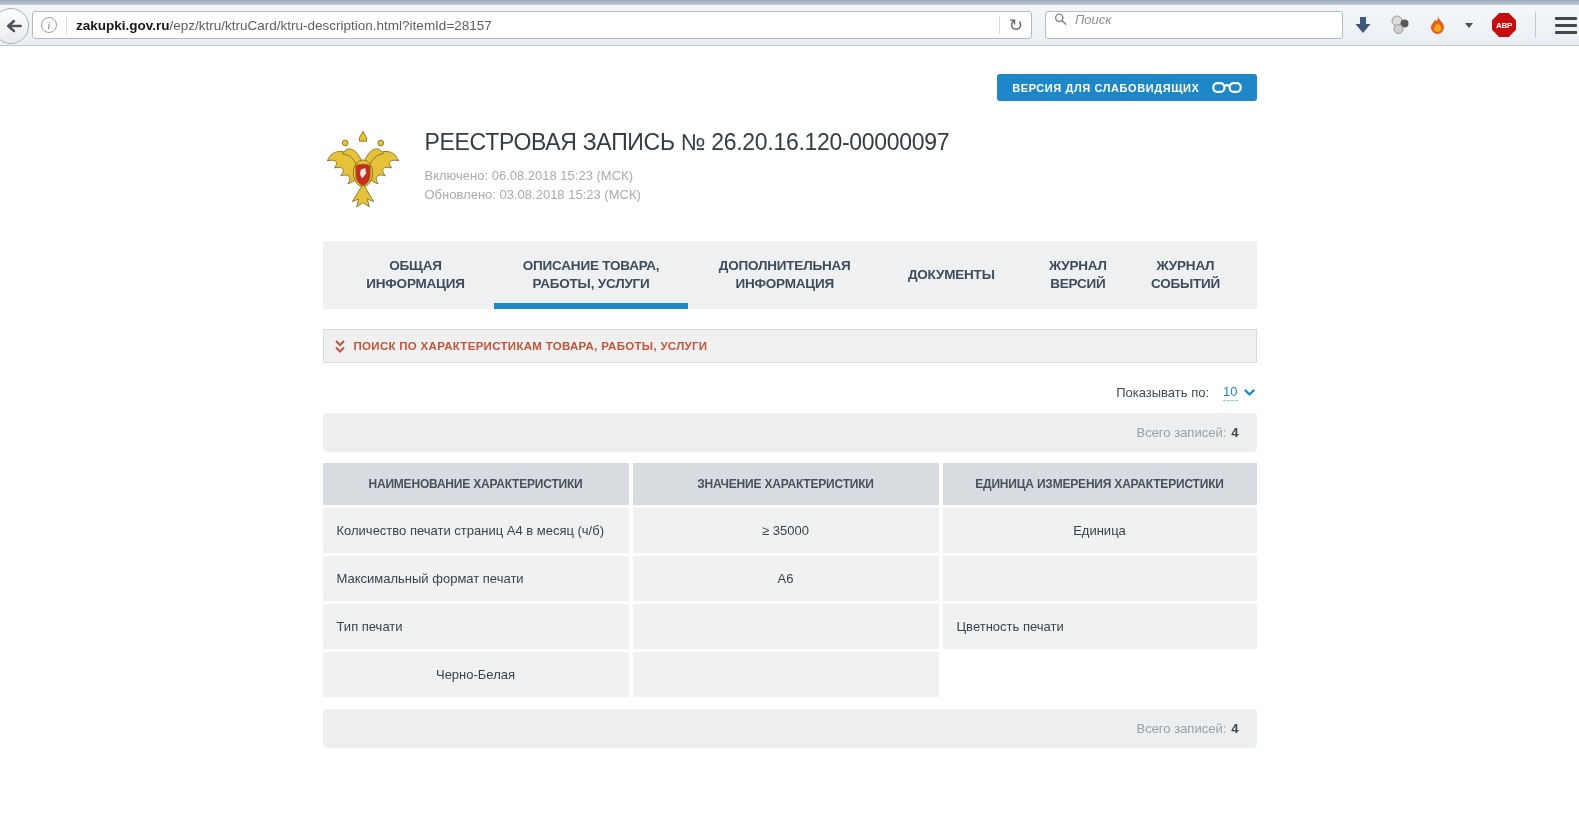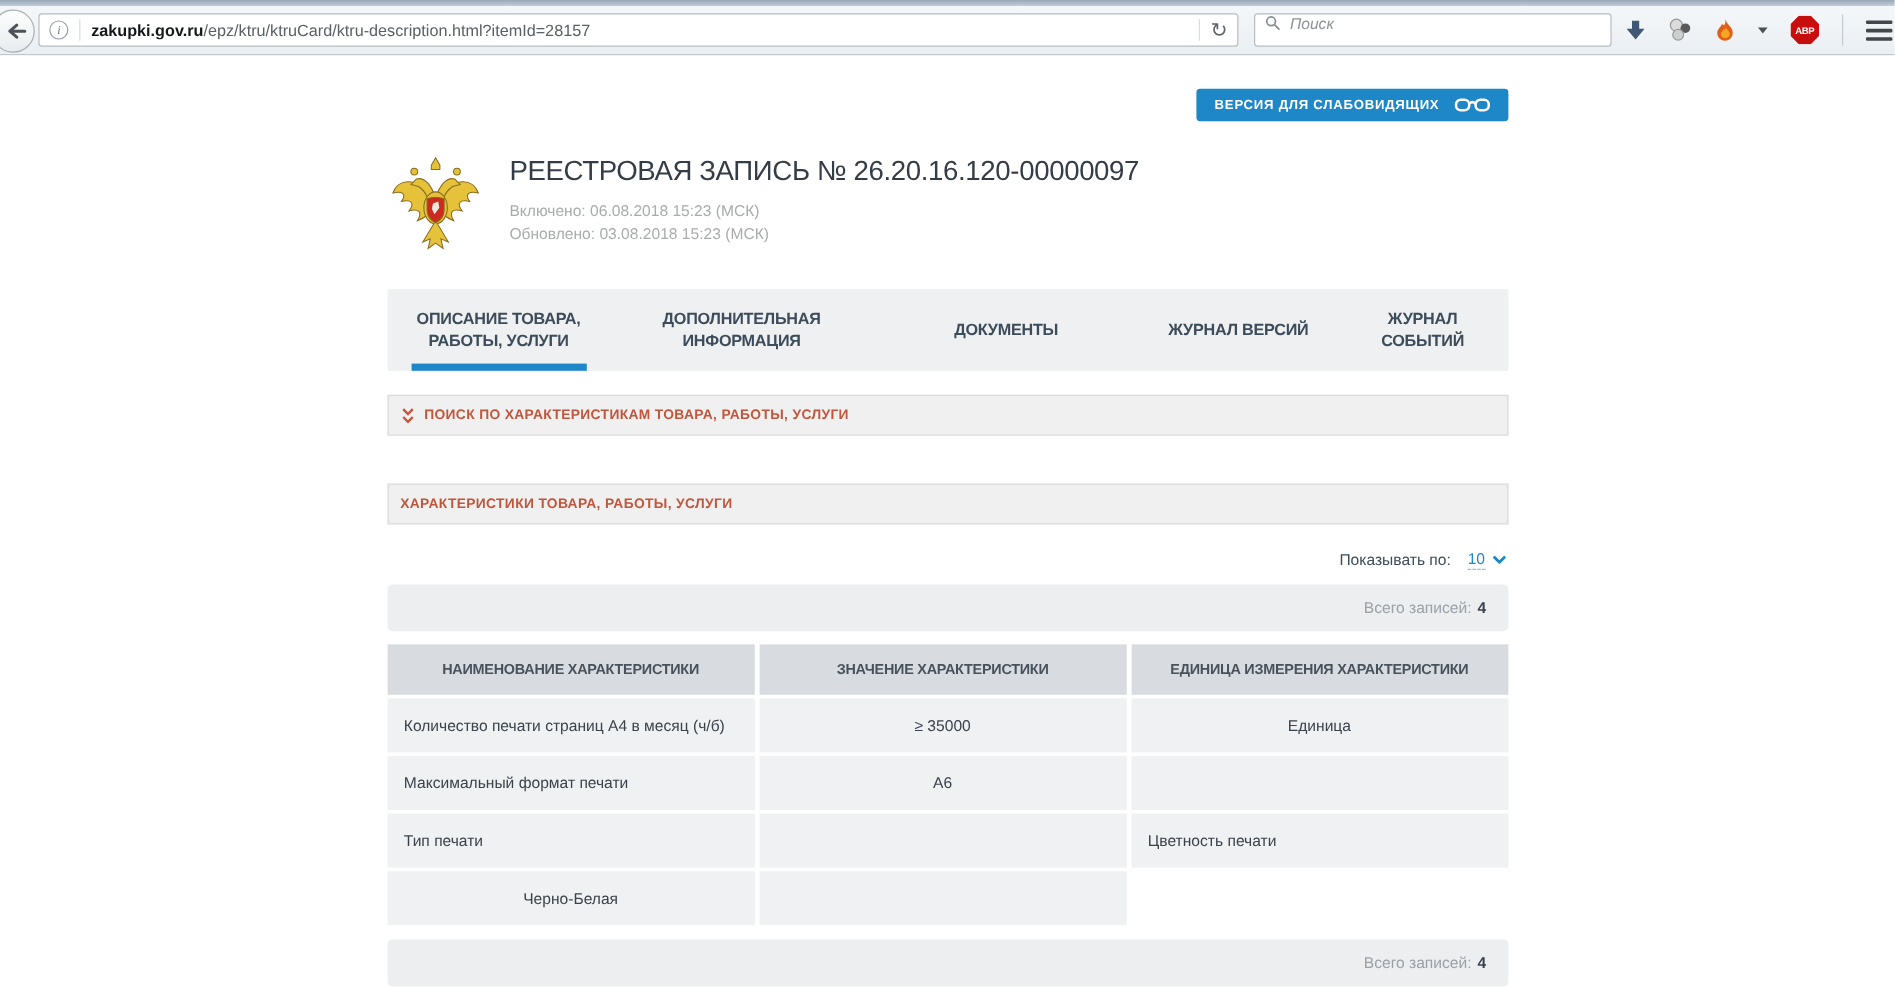--- a/index.html
+++ b/index.html
@@ -190,20 +190,23 @@
     <div class="record-info">
       <div class="record-title">РЕЕСТРОВАЯ ЗАПИСЬ № 26.20.16.120-00000097</div>
       <div class="record-dates">
         <div>Включено: 06.08.2018 15:23 (МСК)</div>
         <div>Обновлено: 03.08.2018 15:23 (МСК)</div>
       </div>
     </div>
   </div>
 
   <div class="tabs">
+    <div class="tab">
+        <span>ОБЩАЯ ИНФОРМАЦИЯ</span>
+      </div>
     <div class="tab active">
         <span>ОПИСАНИЕ ТОВАРА, РАБОТЫ, УСЛУГИ</span>
       </div>
     <div class="tab">
         <span>ДОПОЛНИТЕЛЬНАЯ ИНФОРМАЦИЯ</span>
       </div>
     <div class="tab">
         <span>ДОКУМЕНТЫ</span>
       </div>
     <div class="tab">
@@ -219,23 +222,20 @@
       <svg width="12" height="15" viewBox="0 0 12 15">
         <g fill="none" stroke="#c0563c" stroke-width="2">
           <path d="M2 2 L6 6 L10 2"></path>
             <path d="M2 8.5 L6 12.5 L10 8.5"></path>
         </g>
       </svg>
     </span>
     <span class="section-title">ПОИСК ПО ХАРАКТЕРИСТИКАМ ТОВАРА, РАБОТЫ, УСЛУГИ</span>
   </div>
 
-  <div class="section-bar char">
-    <span class="section-title">ХАРАКТЕРИСТИКИ ТОВАРА, РАБОТЫ, УСЛУГИ</span>
-  </div>
 
   <div class="perpage-row">
     <span>Показывать по:</span>
     <span class="perpage-value">10</span>
     <span class="perpage-caret">
       <svg width="11" height="8" viewBox="0 0 11 8">
         <path d="M1.5 1.5 L5.5 5.5 L9.5 1.5" fill="none" stroke="#1e87c8" stroke-width="2.4" stroke-linecap="round" stroke-linejoin="round"></path>
       </svg>
     </span>
   </div>

